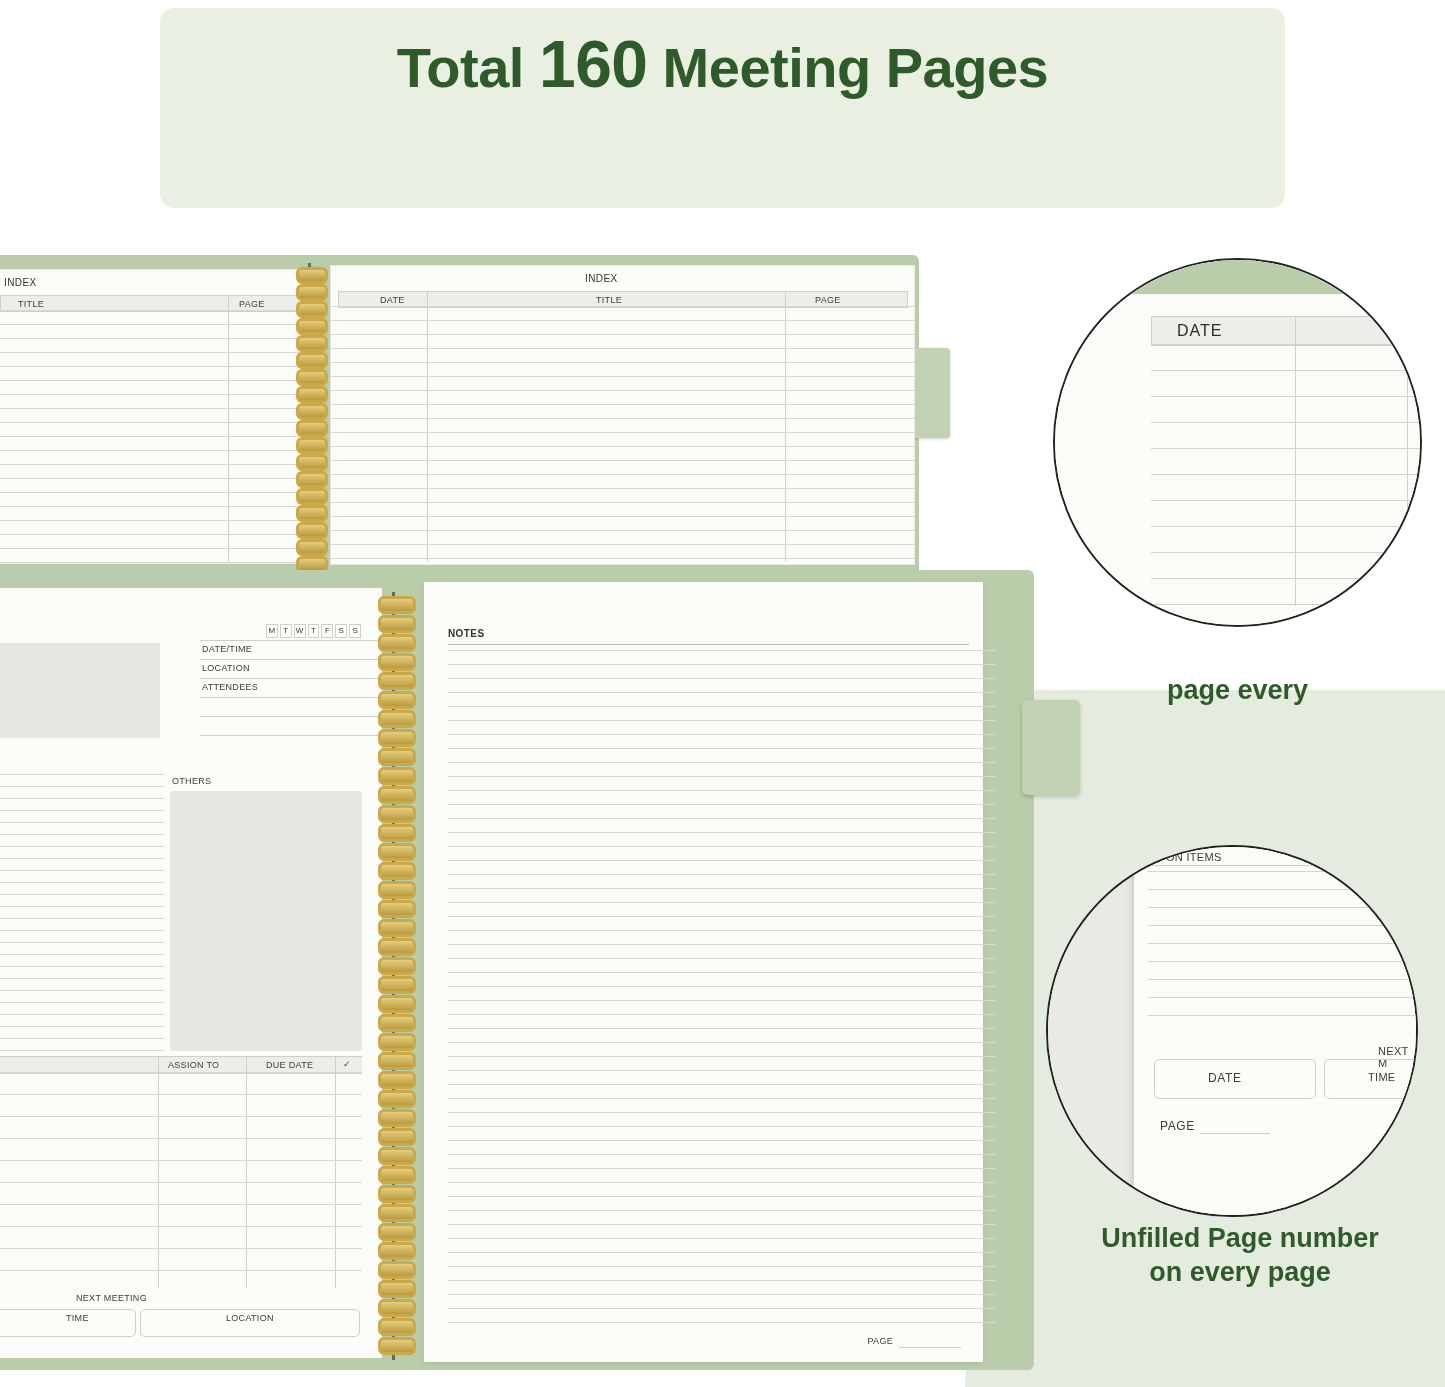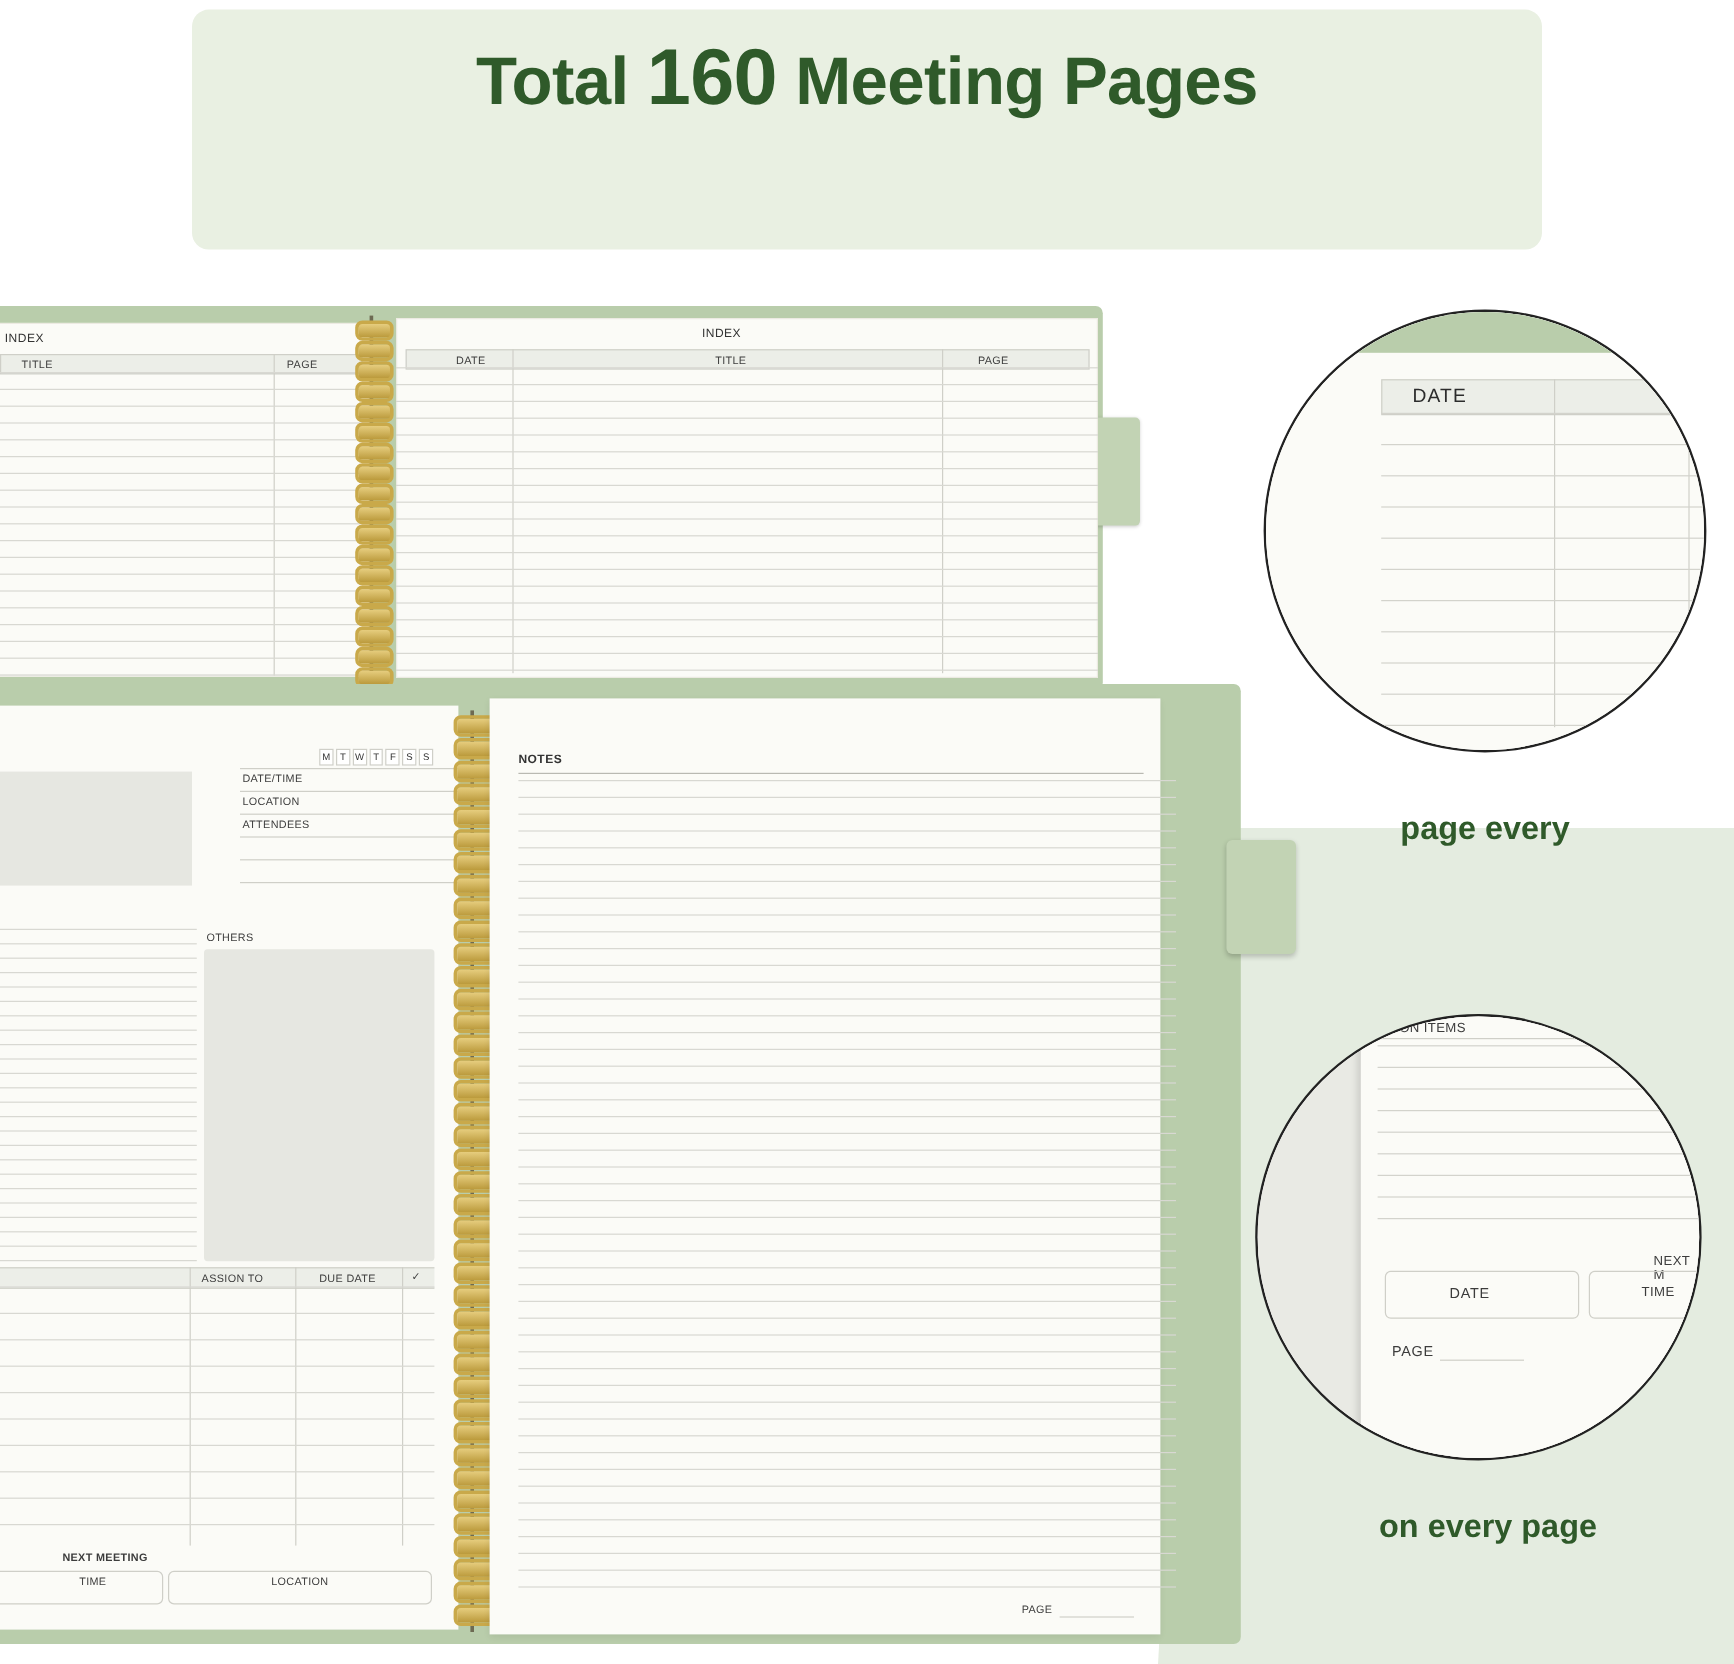--- a/index.html
+++ b/index.html
@@ -244,21 +244,21 @@
           <div class="line" style="top: 104px;"></div>
           <div class="line" style="top: 126px;"></div>
           <div class="line" style="top: 148px;"></div>
           <div class="line" style="top: 170px;"></div>
           <div class="line" style="top: 192px;"></div>
           <div class="line" style="top: 214px;"></div>
         </div>
     </div>
 
     <div style="position:absolute;left:-6px;top:705px;width:374px;height:60px;">
-      <div class="tiny" style="position:absolute;left:64px;top:0;font-weight:bold;">NEXT  MEETING</div>
+      <div class="tiny" style="position:absolute;left:88px;top:0;">NEXT  MEETING</div>
       <div style="position:absolute;left:6px;top:16px;width:140px;height:26px;border:1px solid #cfcfc8;border-radius:5px;"></div>
       <div class="tiny" style="position:absolute;left:78px;top:20px;">TIME</div>
       <div style="position:absolute;left:152px;top:16px;width:218px;height:26px;border:1px solid #cfcfc8;border-radius:5px;"></div>
       <div class="tiny" style="position:absolute;left:238px;top:20px;">LOCATION</div>
     </div>
   </div>
 
   <div class="spiral" id="spiral-bottom" style="left:378px;top:22px;width:36px;height:768px;">
     <div class="shaft" style="left:14px;"></div>
   <div class="ring" style="top: 4px; left: 0px; width: 32px; height: 12px;"></div>
@@ -296,21 +296,21 @@
       <div class="ring" style="top: 612px; left: 0px; width: 32px; height: 12px;"></div>
       <div class="ring" style="top: 631px; left: 0px; width: 32px; height: 12px;"></div>
       <div class="ring" style="top: 650px; left: 0px; width: 32px; height: 12px;"></div>
       <div class="ring" style="top: 669px; left: 0px; width: 32px; height: 12px;"></div>
       <div class="ring" style="top: 688px; left: 0px; width: 32px; height: 12px;"></div>
       <div class="ring" style="top: 707px; left: 0px; width: 32px; height: 12px;"></div>
       <div class="ring" style="top: 726px; left: 0px; width: 32px; height: 12px;"></div>
       <div class="ring" style="top: 745px; left: 0px; width: 32px; height: 12px;"></div>
     </div>
 
-  <div class="page" style="left:408px;top:12px;width:559px;height:780px;box-shadow:0 2px 6px rgba(0,0,0,.08);text-align:center;">
+  <div class="page" style="left:424px;top:12px;width:559px;height:780px;box-shadow:0 2px 6px rgba(0,0,0,.08);text-align:center;">
     <div class="tiny2" style="position:absolute;left:24px;top:46px;font-weight:bold;">NOTES</div>
     <div style="position:absolute;left:24px;top:62px;right:14px;height:1px;background:#b9b9b2;"></div>
     <div style="position:absolute;left:24px;top:68px;width:548px;height:690px;">
       <div class="ruled" id="notes-rules">
           <div class="line" style="top: 0px;"></div>
           <div class="line" style="top: 14px;"></div>
           <div class="line" style="top: 28px;"></div>
           <div class="line" style="top: 42px;"></div>
           <div class="line" style="top: 56px;"></div>
           <div class="line" style="top: 70px;"></div>
@@ -425,15 +425,15 @@
     </div>
   <div class="tiny" style="position:absolute;left:330px;top:198px;font-size:11px;">NEXT  M</div>
   <div style="position:absolute;left:106px;top:212px;width:160px;height:38px;border:1px solid #cfcfc8;border-radius:5px;"></div>
   <div class="tiny" style="position:absolute;left:160px;top:224px;font-size:12px;letter-spacing:.6px;">DATE</div>
   <div style="position:absolute;left:276px;top:212px;width:150px;height:38px;border:1px solid #cfcfc8;border-radius:5px;"></div>
   <div class="tiny" style="position:absolute;left:320px;top:224px;font-size:11px;">TIME</div>
   <div class="tiny" style="position:absolute;left:112px;top:272px;font-size:12px;letter-spacing:.6px;">PAGE</div>
   <div style="position:absolute;left:152px;top:286px;width:70px;height:1px;background:#cfcfc8;"></div>
 </div>
 <div class="callout" style="left:1035px;top:1222px;width:410px;">
-  <br>
+  <span>Unfilled Page number</span><br>
   <span>on every page</span>
 </div>
 
 </body></html>

